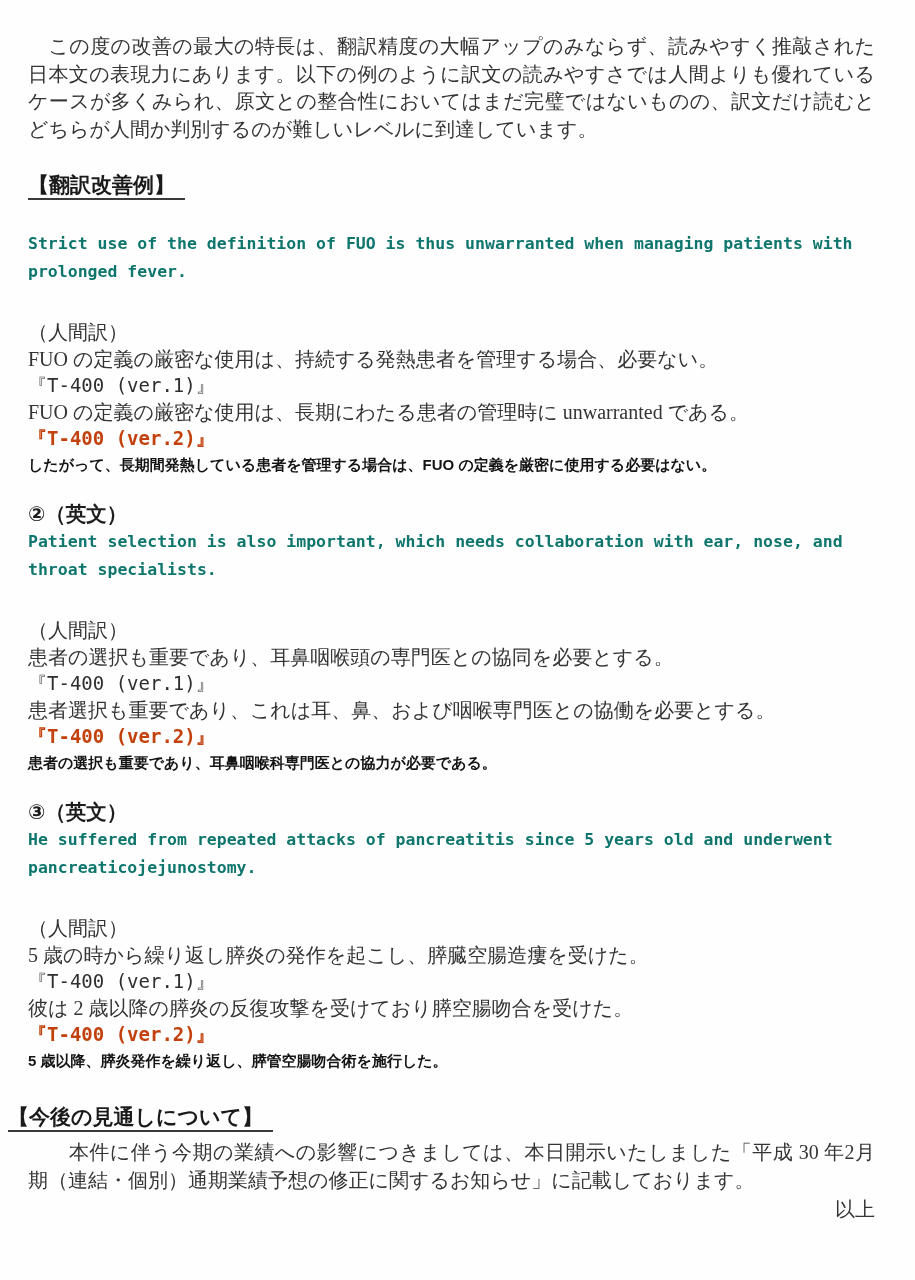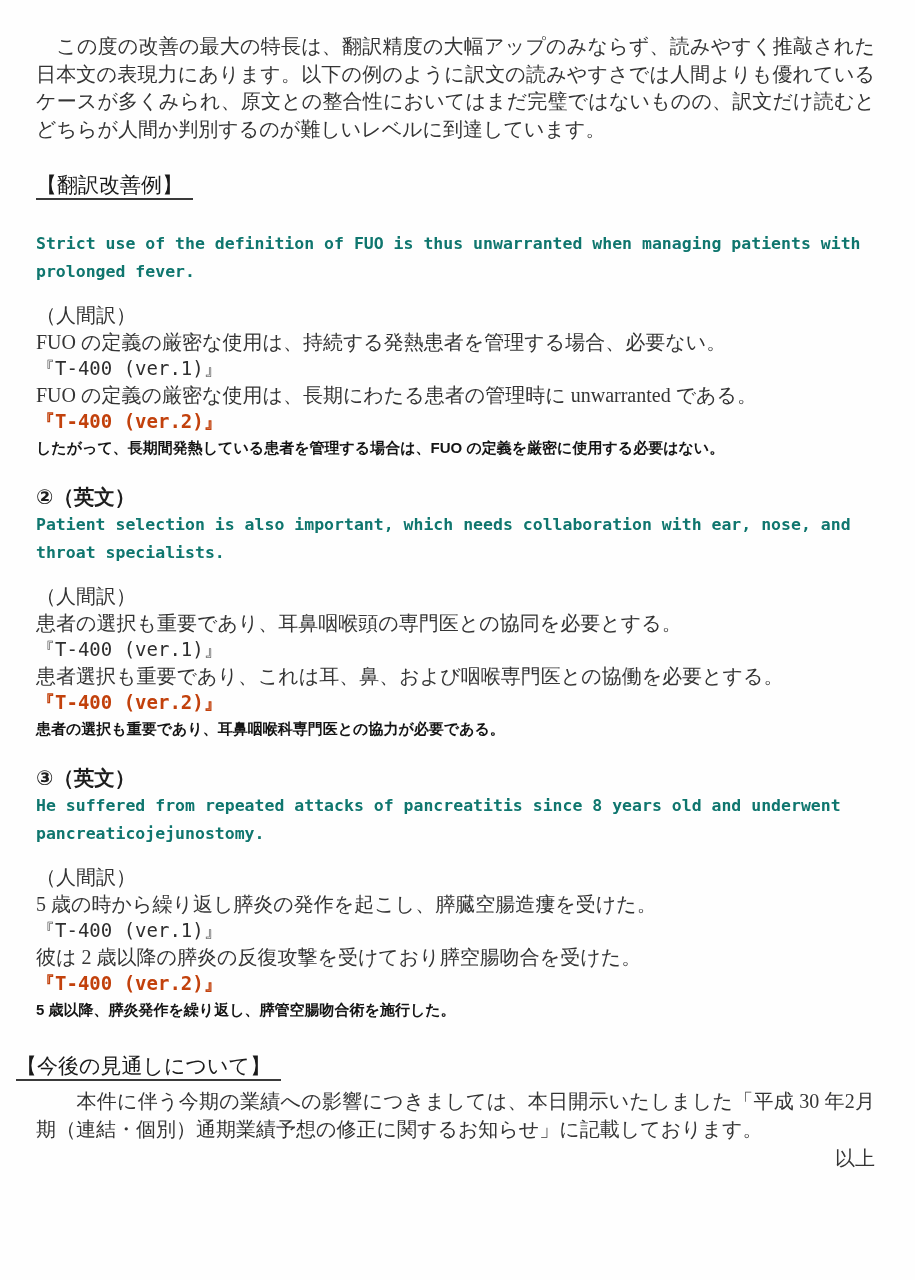--- a/index.html
+++ b/index.html
@@ -5,54 +5,54 @@
   * { margin:0; padding:0; box-sizing:border-box; }
   html, body { background:#ffffff; }
   body {
     width:915px; height:1280px;
     font-family:"Liberation Serif","DejaVu Serif",serif;
     color:#2b2b2b;
     overflow:hidden;
   }
   .page {
     width:915px; height:1280px;
-    padding:33px 40px 8px 36px;
+    padding:33px 40px 8px 28px;
     background:#fefefe;
   }
   .intro {
     font-size:20px; line-height:27.5px;
     text-align:justify;
     color:#343434;
   }
   .heading-row { margin-top:29px; }
   .heading-row.outlook-h { margin-top:30px; margin-left:-20px; }
   .section-heading {
     display:inline-block;
     font-family:"Liberation Sans","DejaVu Sans",sans-serif;
-    font-weight:400;
+    font-weight:700;
     font-size:21px; line-height:25px;
     color:#1a1a1a;
     border-bottom:2px solid #3a3a3a;
     padding:0 10px 1px 0;
   }
   .example { margin-top:22px; }
   .example.first { margin-top:30px; }
   .src-label {
     font-family:"Liberation Sans","DejaVu Sans",sans-serif;
     font-weight:700;
     font-size:20.5px; line-height:28px;
     color:#1d1d1d;
   }
   .english {
     font-family:"DejaVu Sans Mono","Liberation Mono",monospace;
     font-weight:700;
     font-size:16.5px; line-height:27.5px;
     color:#0f766e;
   }
-  .human-label { margin-top:17px; }
+  .human-label { margin-top:34px; }
   .jp-line {
     font-size:20px; line-height:26.5px;
     color:#343434;
   }
   .v-label {
     font-family:"DejaVu Sans Mono","Liberation Mono",monospace;
     font-size:19px; line-height:26.5px;
     color:#2e2e2e;
   }
   .v-label.v2 { font-weight:700; color:#c2410c; }
@@ -102,21 +102,21 @@
     <div class="jp-line human-label">（人間訳）</div>
     <div class="jp-line">患者の選択も重要であり、耳鼻咽喉頭の専門医との協同を必要とする。</div>
     <div class="v-label">『T-400 (ver.1)』</div>
     <div class="jp-line">患者選択も重要であり、これは耳、鼻、および咽喉専門医との協働を必要とする。</div>
     <div class="v-label v2">『T-400 (ver.2)』</div>
     <div class="v2-text">患者の選択も重要であり、耳鼻咽喉科専門医との協力が必要である。</div>
   </div>
 
   <div class="example">
     <div class="src-label">③（英文）</div>
-    <div class="english">He suffered from repeated attacks of pancreatitis since 8 years old and underwent pancreaticojejunostomy.</div>
+    <div class="english">He suffered from repeated attacks of pancreatitis since 5 years old and underwent pancreaticojejunostomy.</div>
     <div class="jp-line human-label">（人間訳）</div>
     <div class="jp-line">5 歳の時から繰り返し膵炎の発作を起こし、膵臓空腸造瘻を受けた。</div>
     <div class="v-label">『T-400 (ver.1)』</div>
     <div class="jp-line">彼は 2 歳以降の膵炎の反復攻撃を受けており膵空腸吻合を受けた。</div>
     <div class="v-label v2">『T-400 (ver.2)』</div>
     <div class="v2-text">5 歳以降、膵炎発作を繰り返し、膵管空腸吻合術を施行した。</div>
   </div>
 
   <div class="heading-row outlook-h">
     <span class="section-heading">【今後の見通しについて】</span>

